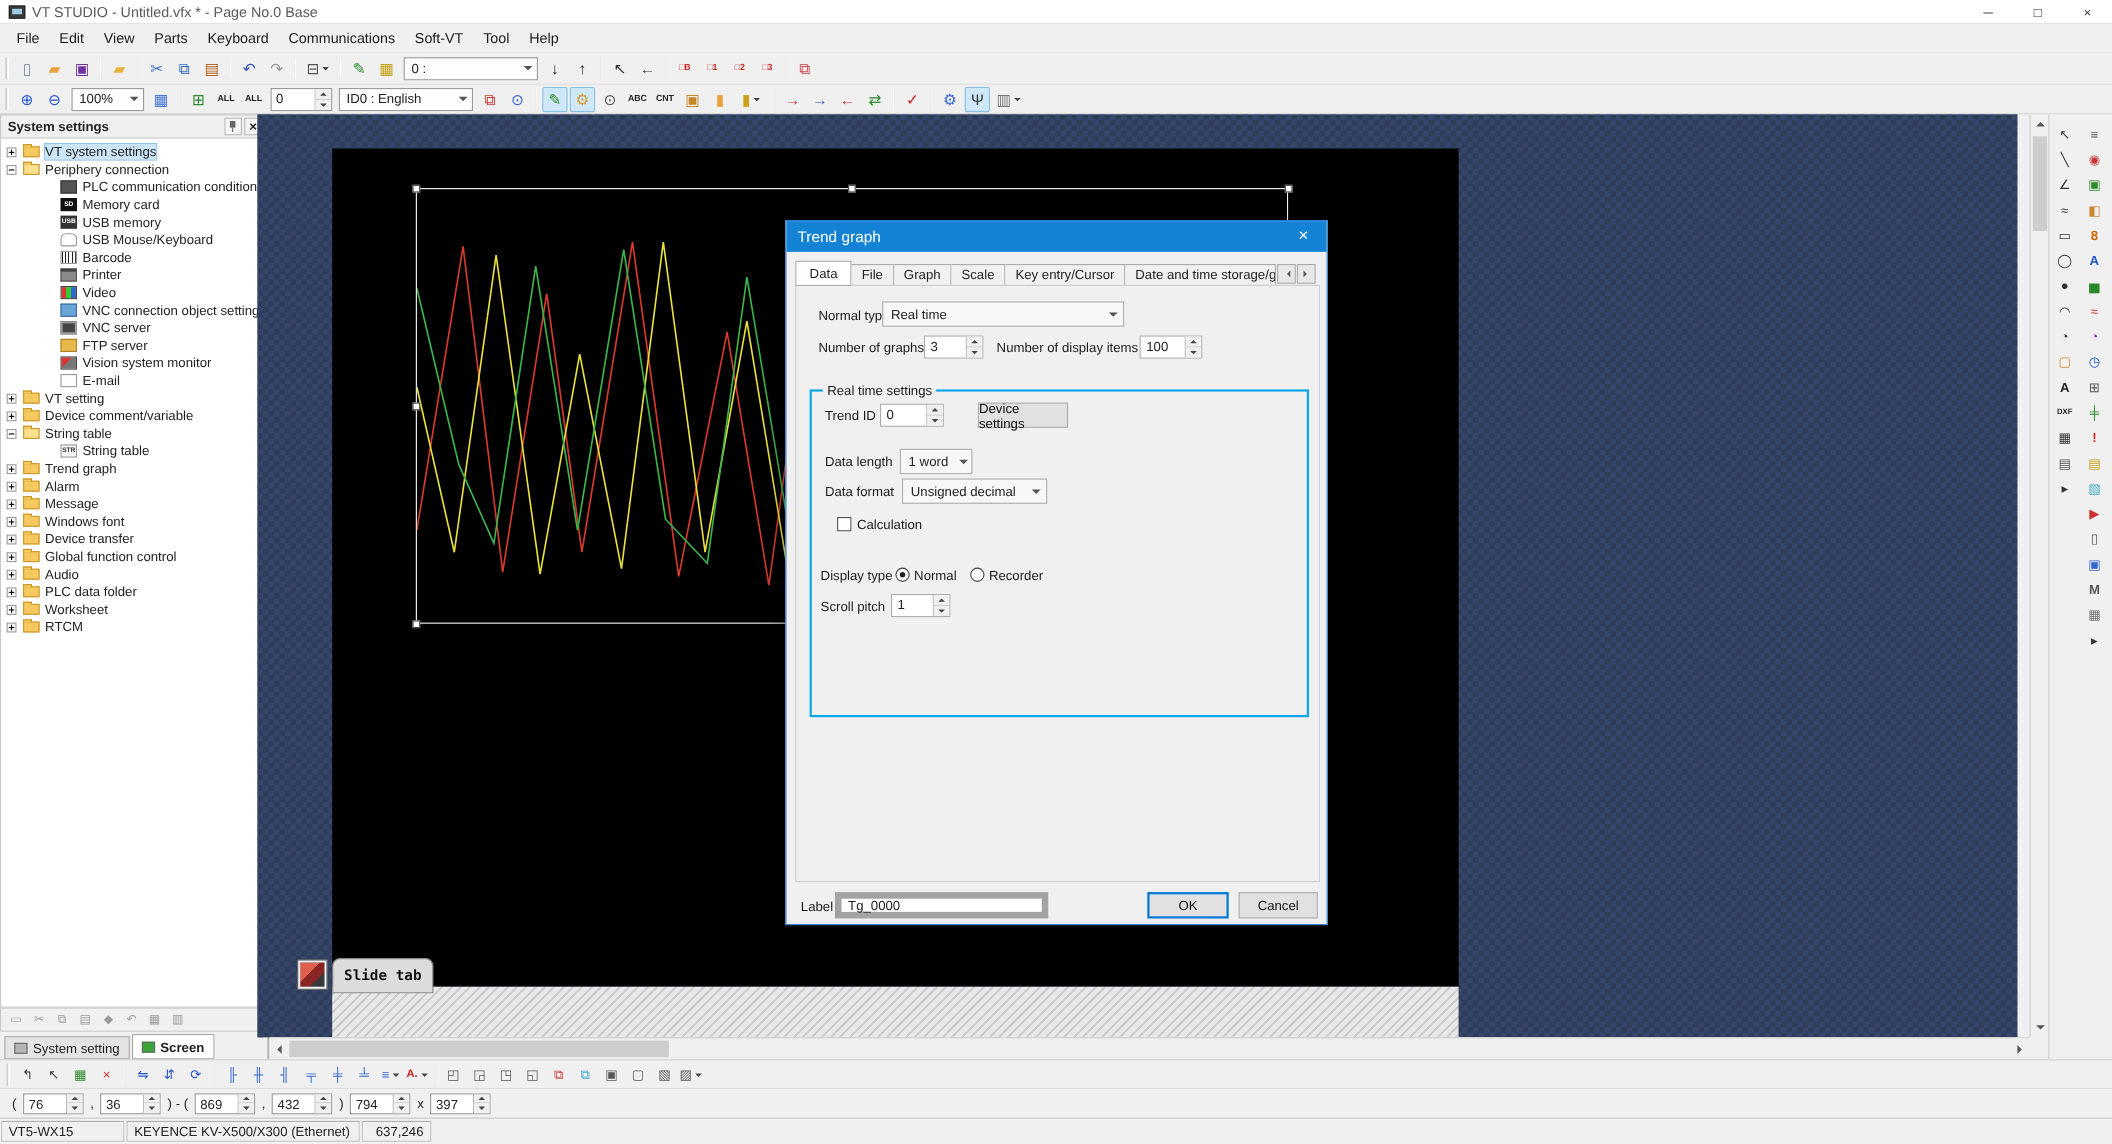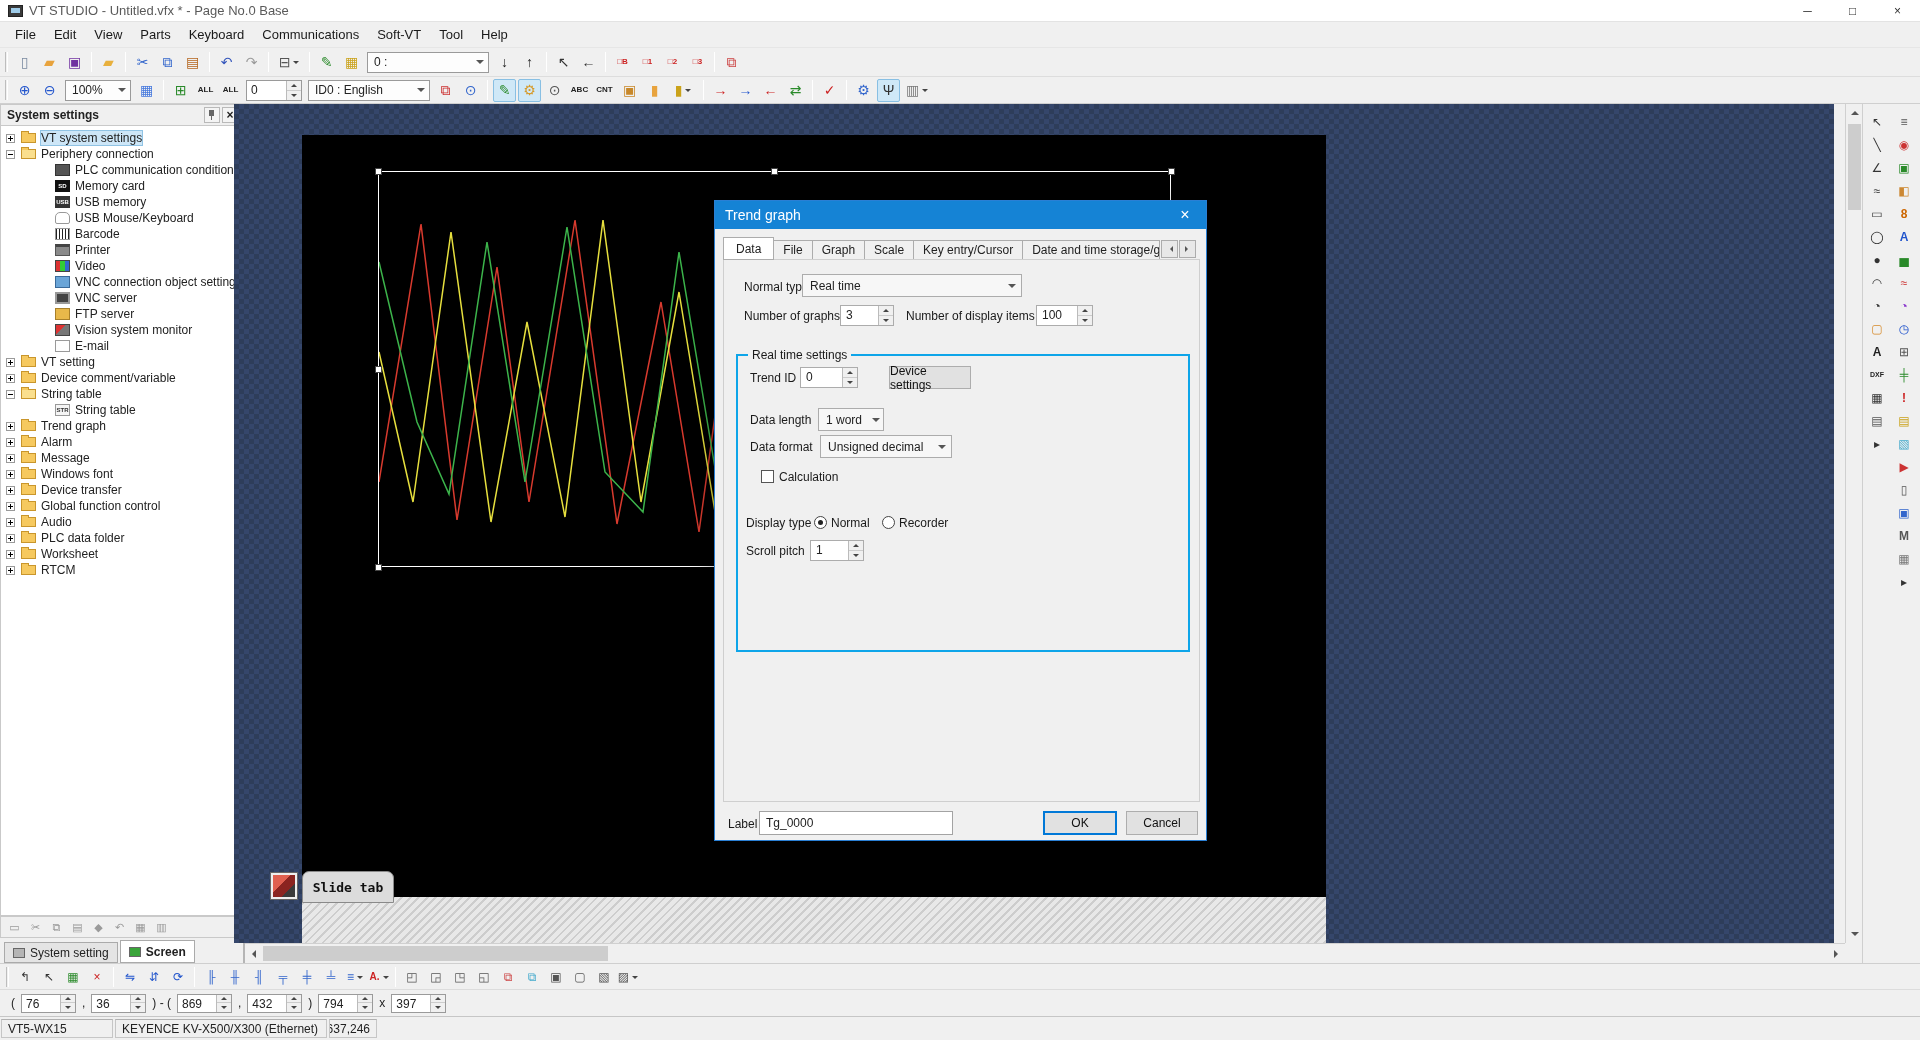--- a/index.html
+++ b/index.html
@@ -115,21 +115,21 @@
   .draw-bar .tb-btn{width:22px;height:21px;font-size:12px}
   .draw-bar .tb-btn.txt{font-size:10px}
   .coord-bar{position:absolute;left:0;top:989px;width:1920px;height:27px;background:#f0f0f0;border-top:1px solid #dcdcdc;display:flex;align-items:center;padding-left:8px}
   .coord-bar .tok{margin:0 3px;color:#222}
   .coord-bar .spin{width:55px;height:19px}
   .statusbar{position:absolute;left:0;top:1016px;width:1920px;height:24px;background:#f0f0f0;border-top:1px solid #c6c6c6;display:flex;align-items:stretch}
   .status-cell{border:1px solid #c6c6c6;border-top-color:#b0b0b0;display:flex;align-items:center;padding:0 6px;margin:2px 1px;background:#f0f0f0;white-space:nowrap;overflow:hidden}
   .status-left{flex:1}
   .status-model{width:112px}
   .status-plc{width:212px}
-  .status-mem{width:48px;justify-content:flex-end}
+  .status-mem{width:63px;justify-content:flex-end}
 
   
   .dialog{position:absolute;left:714px;top:200px;width:493px;height:641px;background:#f0f0f0;border:1px solid #2a7fd4;box-shadow:4px 10px 28px rgba(0,0,0,.55);z-index:50}
   .dlg-title{height:28px;background:#1583d5;display:flex;align-items:center;color:#fff;font-size:14px;padding-left:10px}
   .dlg-close{margin-left:auto;width:42px;height:28px;display:flex;align-items:center;justify-content:center;font-size:16px;color:#fff}
   .dtabs{position:absolute;left:8px;top:36px;right:46px;display:flex;align-items:flex-end;height:23px}
   .dtab{height:20px;display:flex;align-items:center;padding:0 9px;border:1px solid #acacac;border-left:none;background:#f0f0f0;white-space:nowrap;font-size:12px}
   .dtab:first-child{border-left:1px solid #acacac}
   .dtab.selected{background:#fff;height:23px;border-left:1px solid #acacac;position:relative;z-index:2;padding:0 12px}
   .dtab.truncate{max-width:150px;overflow:hidden}
@@ -144,21 +144,21 @@
   .dcombo .chev::before{content:"";border:4px solid transparent;border-top-color:#555;margin-top:4px}
   .dspin{position:absolute;height:21px;background:#fff;border:1px solid #acacac;display:flex}
   .dspin .spin-val{flex:1;padding:2px 5px 0 5px}
   .groupbox{position:absolute;left:20px;top:152px;width:458px;height:298px;border:2px solid #0ea5e9}
   .groupbox-label{position:absolute;top:-8px;left:10px;background:#f0f0f0;padding:0 4px;color:#1a1a1a}
   .dbtn{position:absolute;height:23px;background:#e1e1e1;border:1px solid #adadad;display:flex;align-items:center;justify-content:center;font-size:12px;color:#111}
   .dbtn.default{border:2px solid #0078d7}
   .checkbox{position:absolute;width:13px;height:13px;background:#fff;border:1px solid #555}
   .radio{position:absolute;width:13px;height:13px;border:1px solid #444;border-radius:50%;background:#fff}
   .radio.checked::before{content:"";position:absolute;left:3px;top:3px;width:5px;height:5px;border-radius:50%;background:#222}
-  .dinput{position:absolute;height:24px;background:#fff;border:1px solid #a3a3a3;display:flex;align-items:center;padding:0 6px}
+  .dinput{position:absolute;height:24px;background:#fff;border:6px solid #a3a3a3;display:flex;align-items:center;padding:0 6px}
 
   .icon-glyph{pointer-events:none}
 </style>
 </head>
 <body>
 
 <div class="titlebar">
   <span class="app-icon"></span>
   <span class="title-text">VT STUDIO - Untitled.vfx * - Page No.0 Base</span>
   <span class="win-controls">

